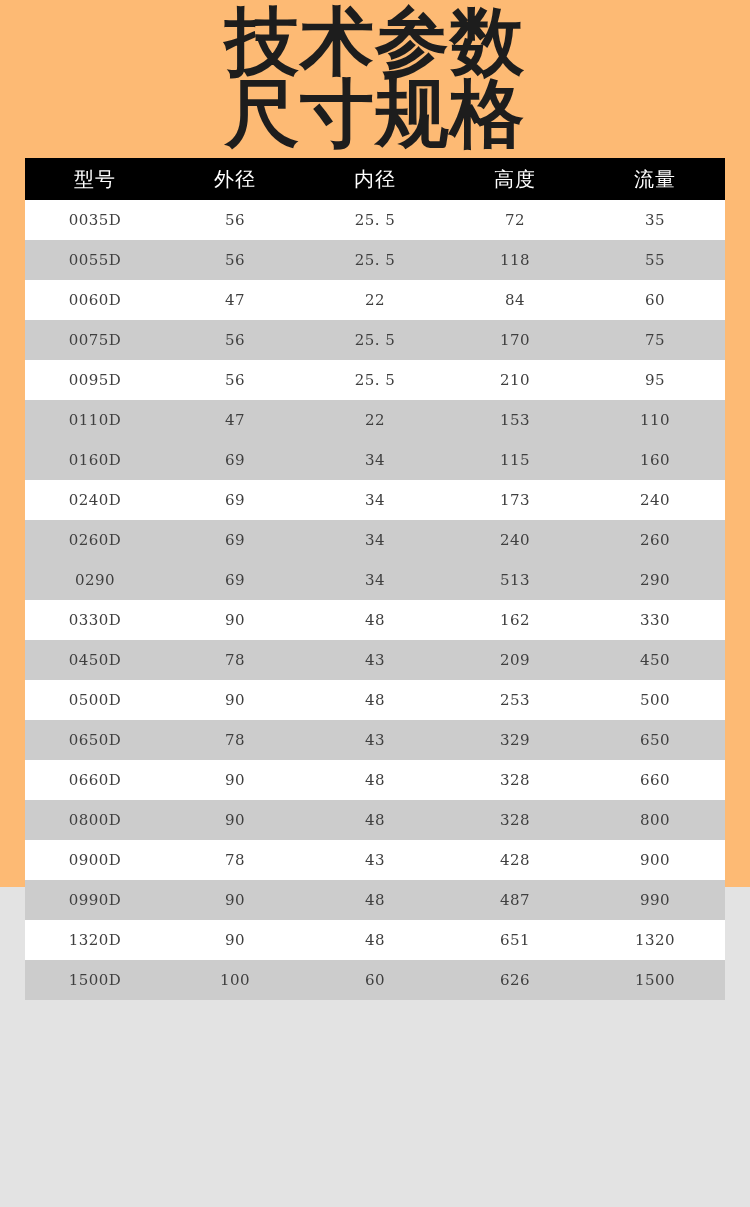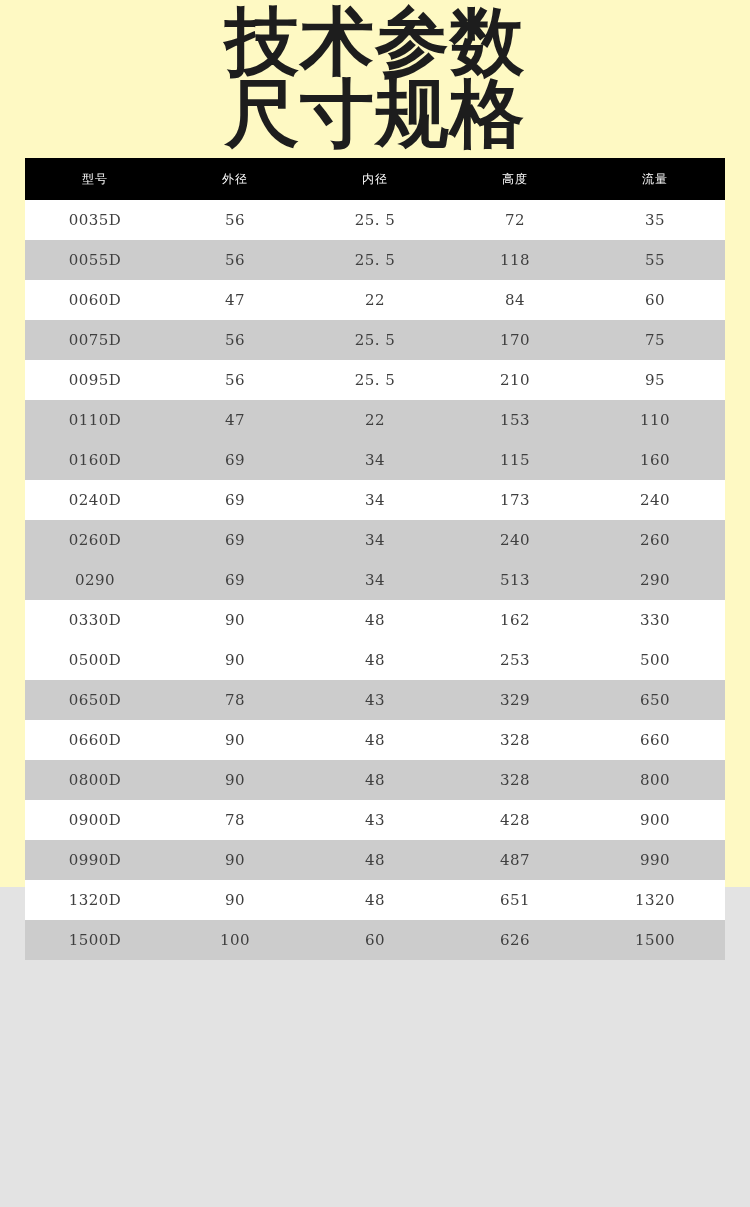--- a/index.html
+++ b/index.html
@@ -11,21 +11,21 @@
     width: 750px;
     height: 1207px;
     background: #e3e3e3;
     font-family: "Liberation Sans", "DejaVu Sans", sans-serif;
     overflow: hidden;
   }
   .page {
     position: relative;
     width: 750px;
     height: 887px;
-    background: #fef9c3;
+    background: #fdba74;
     box-sizing: border-box;
   }
 
   
   .title-block {
     width: 750px;
     padding-top: 2px;
     text-align: center;
     user-select: none;
   }
@@ -59,21 +59,21 @@
   table.spec-table col.c-od    { width: 140px; }
   table.spec-table col.c-id    { width: 140px; }
   table.spec-table col.c-h     { width: 140px; }
   table.spec-table col.c-flow  { width: 140px; }
 
   thead th {
     background: #000000;
     color: #ffffff;
     font-family: "DejaVu Sans", "Liberation Sans", sans-serif;
     font-weight: normal;
-    font-size: 12px;
+    font-size: 20px;
     line-height: 18px;
     height: 42px;
     text-align: center;
     vertical-align: middle;
     padding: 0;
     border: 0;
     letter-spacing: 1px;
   }
 
   tbody td {
@@ -191,20 +191,27 @@
             <td>513</td>
             <td>290</td>
           </tr>
           <tr class="row-odd">
             <td>0330D</td>
             <td>90</td>
             <td>48</td>
             <td>162</td>
             <td>330</td>
           </tr>
+          <tr class="row-even">
+            <td>0450D</td>
+            <td>78</td>
+            <td>43</td>
+            <td>209</td>
+            <td>450</td>
+          </tr>
           <tr class="row-odd">
             <td>0500D</td>
             <td>90</td>
             <td>48</td>
             <td>253</td>
             <td>500</td>
           </tr>
           <tr class="row-even">
             <td>0650D</td>
             <td>78</td>

